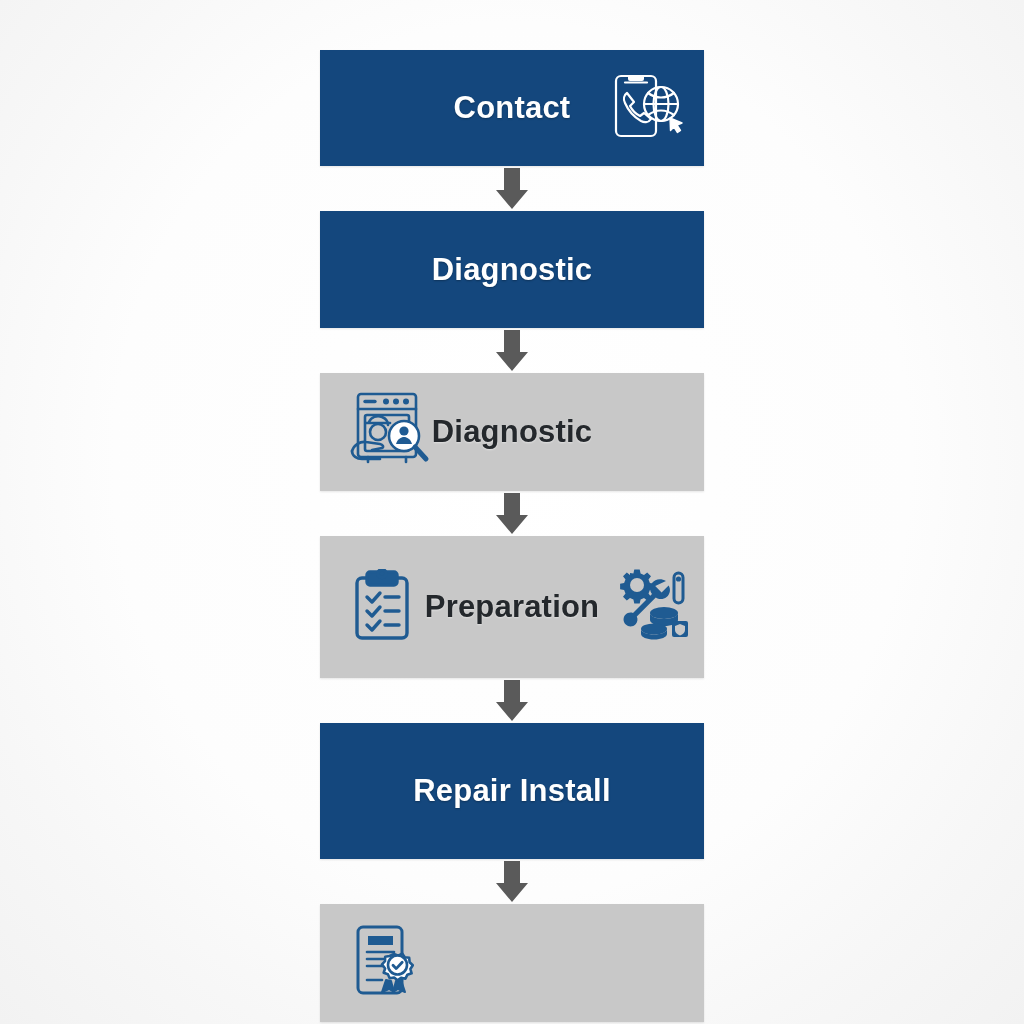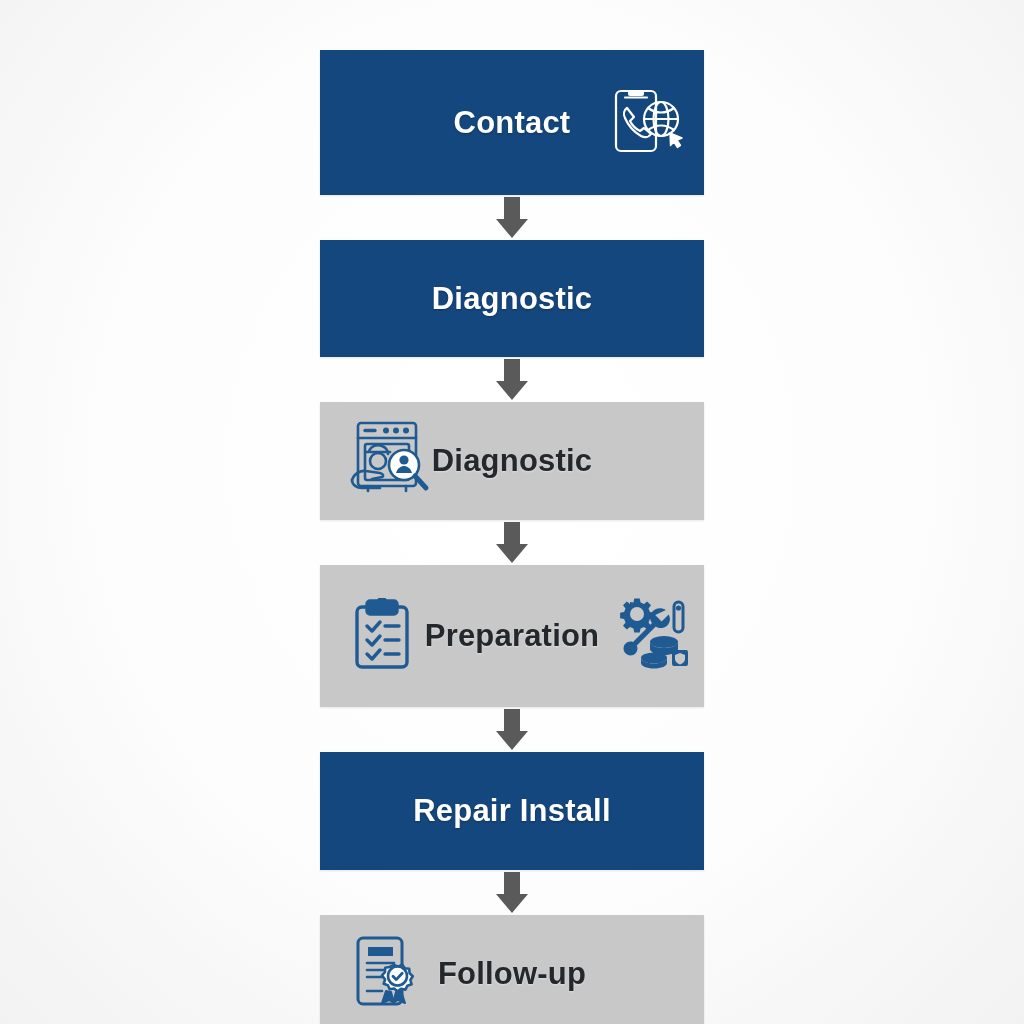--- a/index.html
+++ b/index.html
@@ -83,21 +83,21 @@
   .arrow {
     display: block;
   }
 </style>
 </head>
 <body>
 
 <div id="canvas">
   <div id="flow">
 
-    <div class="step blue" style="height:145px">
+    <div class="step blue" style="height:116px">
       <span class="label">Contact</span>
       <span class="icon right">
         <svg width="74" height="66" viewBox="0 0 74 66" fill="none" stroke="#ffffff" stroke-width="2.2" stroke-linecap="round" stroke-linejoin="round">
 
           <rect x="4" y="3" width="40" height="60" rx="5"></rect>
           <rect x="16" y="2" width="16" height="6" rx="2" fill="#ffffff" stroke="none"></rect>
           <line x1="13" y1="9.5" x2="35" y2="9.5"></line>
 
           <path d="M15 20c-3 2-4 6-2 10 3 7 9 14 16 18 4 2 8 1 10-2l-7-6-4 3c-4-2-8-6-10-10l4-4z"></path>
 
@@ -200,21 +200,21 @@
         </svg>
       </span>
     </div>
 
     <div class="connector">
       <svg class="arrow" width="36" height="45" viewBox="0 0 36 45">
         <path d="M10 2h16v22h8L18 43 2 24h8z" fill="#5a5a5a"></path>
       </svg>
     </div>
 
-    <div class="step blue" style="height:118px">
+    <div class="step blue" style="height:136px">
       <span class="label">Repair Install</span>
     </div>
 
     <div class="connector">
       <svg class="arrow" width="36" height="45" viewBox="0 0 36 45">
         <path d="M10 2h16v22h8L18 43 2 24h8z" fill="#5a5a5a"></path>
       </svg>
     </div>
 
     <div class="step gray" style="height:118px">
@@ -228,17 +228,16 @@
           <line x1="13" y1="56" x2="28" y2="56" stroke-width="2.6"></line>
 
           <path d="M32 56l-4 12 7-3 5 3-3-11z" fill="#1f5b92" stroke="#1f5b92" stroke-width="2"></path>
           <path d="M47 56l4 12-7-3-5 3 3-11z" fill="#1f5b92" stroke="#1f5b92" stroke-width="2"></path>
 
           <path d="M40 30l4.2 1.6 4-2 2.6 3.6 4.4.6.4 4.4 3.2 3-2.4 3.8 1.2 4.3-4.2 1.4-2 4-4.3-1-3.6 2.6-3.4-2.8-4.4.8-1.8-4-4.2-1.6 1.4-4.2L28 40.4l3-3.2.2-4.4 4.4-.8z" fill="#ffffff" stroke="#1f5b92" stroke-width="2.6"></path>
           <circle cx="43.5" cy="41" r="9.5" fill="#ffffff" stroke="#1f5b92" stroke-width="2.6"></circle>
           <path d="M39 41.2l3.2 3.4 6-6.4" stroke-width="2.8"></path>
         </svg>
       </span>
-      <span class="label">Follow-up</span>
     </div>
 
   </div>
 </div>
 
 </body></html>

